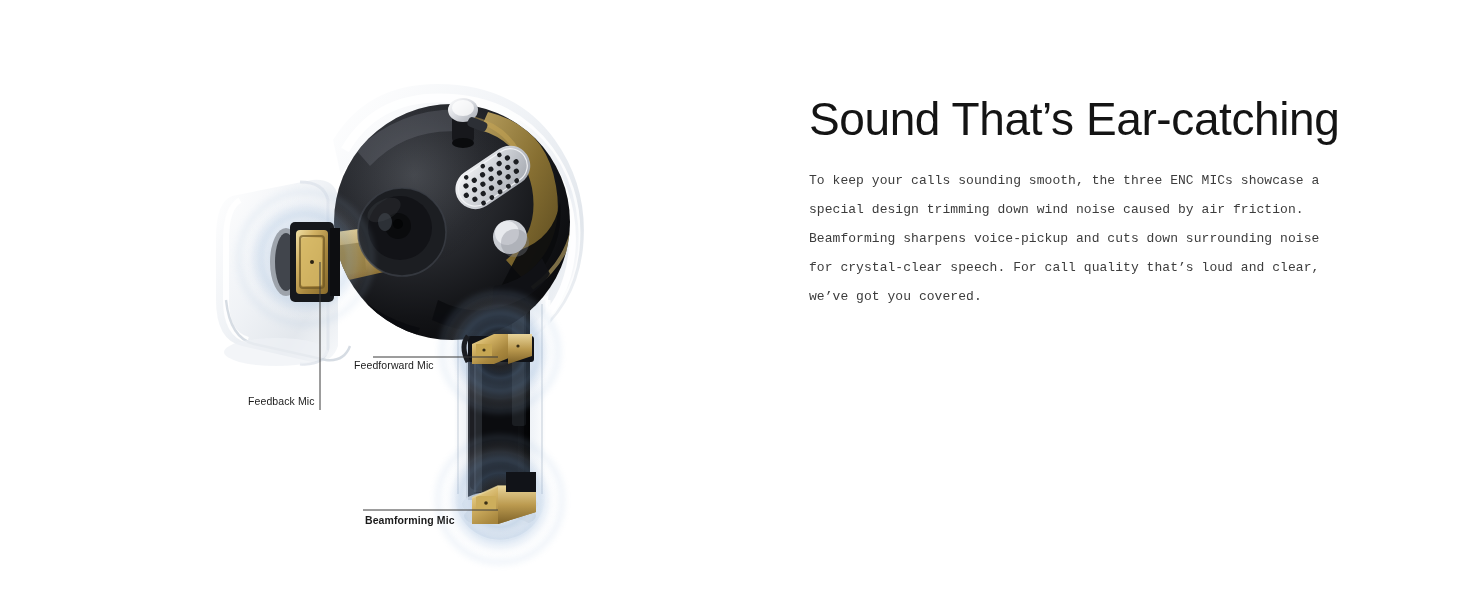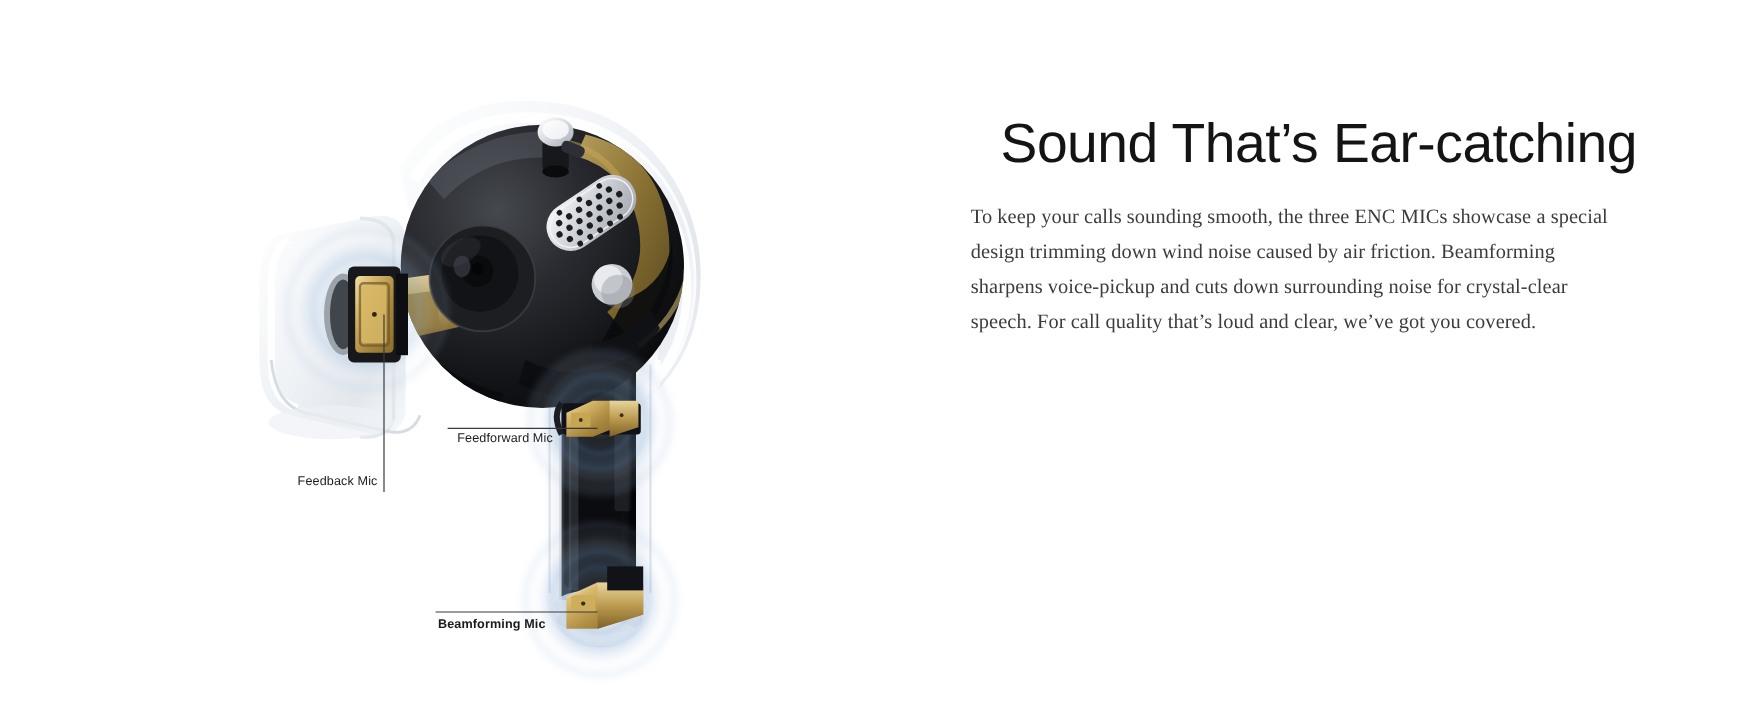--- a/index.html
+++ b/index.html
@@ -20,39 +20,38 @@
   .callout{
     position:absolute;
     font-family:"Liberation Sans",sans-serif;
     font-size:10.5px;
     color:#1b1b1b;
     letter-spacing:.1px;
     white-space:nowrap;
     line-height:1;
   }
   .cal-feedback{left:248px;top:396px;}
-  .cal-feedforward{left:381px;top:360px;}
+  .cal-feedforward{left:354px;top:360px;}
   .cal-beamforming{left:365px;top:515px;font-weight:bold;}
 
   
   .copy{position:absolute;left:809px;top:96px;width:580px;}
   .headline{
     font-family:"Liberation Sans",sans-serif;
     font-size:46px;
     font-weight:400;
     color:#141414;
     letter-spacing:-.4px;
     line-height:1.04;
     margin:0 0 22px 0;
     white-space:nowrap;
-    text-align:center;
   }
   .body-copy{
-    font-family:Liberation Serif, serif;
-    font-size:17px;
+    font-family:Liberation Mono, monospace;
+    font-size:13px;
     font-weight:400;
     color:#3c3c3c;
     line-height:29px;
     letter-spacing:.05px;
     margin:0;
     max-width:540px;
   }
   .body-copy p{margin:0;}
 </style>
 </head>

